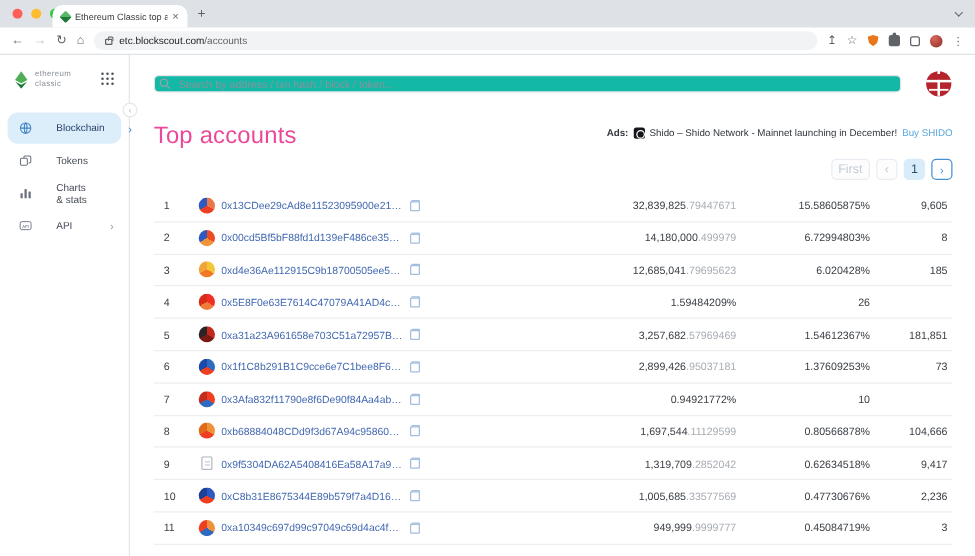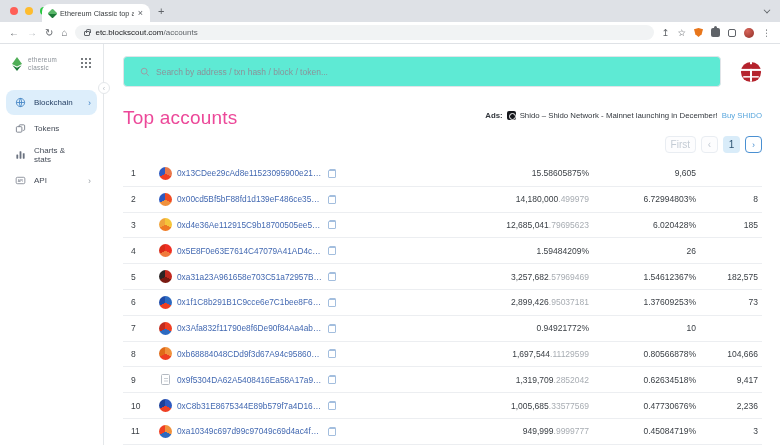--- a/index.html
+++ b/index.html
@@ -45,35 +45,35 @@
   
   .app { display:flex; height:401px; position:relative; background:#fff; }
   .sidebar { width:104px; flex:none; border-right:1px solid #e4e7ea; padding-top:12px; }
   .logo-row { display:flex; align-items:center; padding:0 11px; gap:5px; }
   .etc-mark { width:12px; height:14px; flex:none; }
   .logo-text { font-size:6.3px; line-height:1.2; color:#8a9097; letter-spacing:.3px; flex:1; }
   .grid-ic { width:11px; height:11px; flex:none; display:grid;
              grid-template-columns:repeat(3,1fr); gap:1.6px; }
   .grid-ic i { width:2px; height:2px; background:#4a4f55; border-radius:50%; }
   .menu { margin-top:19px; padding:0 6px; display:flex; flex-direction:column; gap:1px; }
-  .mitem { height:25px; border-radius:8px; display:flex; align-items:center; padding:0 6px 0 9px; gap:8px; }
+  .mitem { height:25px; border-radius:8px; display:flex; align-items:center; padding:0 6px 0 9px; gap:19px; }
   .mitem.active { background:#ddeefb; }
   .mitem .lbl { font-size:8px; color:#434a56; font-weight:500; flex:1; }
   .mitem.active .lbl { color:#1f3a5f; }
   .mitem .chev { font-size:9px; color:#9aa0a6; }
   .mitem.active .chev { color:#3f82c4; }
   .mitem svg { width:11px; height:11px; flex:none; }
   .collapse-btn { position:absolute; left:98px; top:38px; width:12px; height:12px; background:#fff;
                   border:1px solid #e4e7ea; border-radius:50%; font-size:7px; color:#b6bcc3;
                   display:flex; align-items:center; justify-content:center; z-index:5; }
 
   .main { flex:1; padding:12px 18px 0 19px; overflow:hidden; }
   .search-row { display:flex; align-items:center; }
-  .searchbox { flex:1; height:31px; border:1px solid #e0e4e8; border-radius:4px; display:flex;
-               align-items:center; padding:0 16px; gap:6px; background:#5eead4; }
+  .searchbox { flex:1; height:14px; border:1px solid #e0e4e8; border-radius:4px; display:flex;
+               align-items:center; padding:0 3px; gap:6px; background:#14b8a6; }
   .searchbox input { border:none; outline:none; flex:1; font-size:8.5px; color:#3b4046;
                      font-family:"Liberation Sans", sans-serif; background:transparent; }
   .searchbox input::placeholder { color:#8b9299; }
   .netlogo { width:22px; height:22px; margin-left:19px; flex:none; }
 
   .title-row { margin-top:20px; display:flex; justify-content:space-between; align-items:flex-start; }
   .page-title { font-size:19px; font-weight:500; color:#ec4899; letter-spacing:.2px; }
   .ads { margin-top:4px; display:flex; align-items:center; gap:4px; font-size:7.8px; color:#32373d; }
   .ads .ads-label { font-weight:700; }
   .shido-ic { width:9px; height:9px; background:#15171c; border-radius:2px; position:relative; flex:none;}
@@ -248,20 +248,21 @@
     <div class="tbl">
       <div>
           <div class="trow">
             <div class="td rank">1</div>
             <div class="td addr">
               <span class="identicon" style="background: conic-gradient(rgb(232, 120, 74) 0deg, rgb(232, 120, 74) 120deg, rgb(239, 63, 35) 120deg, rgb(239, 63, 35) 240deg, rgb(45, 89, 192) 240deg, rgb(45, 89, 192) 360deg);"></span>
               <a class="addr-link" href="#">0x13CDee29cAd8e11523095900e2195...02Ad</a>
               <span class="copy-ic"></span>
             </div>
             <div class="td tag"></div>
+            <div class="td num"><span class="bint">32,839,825</span><span class="bdec">.79447671</span></div>
             <div class="td num">15.58605875%</div>
             <div class="td num">9,605</div>
           </div>
           <div class="trow">
             <div class="td rank">2</div>
             <div class="td addr">
               <span class="identicon" style="background: conic-gradient(rgb(239, 75, 35) 0deg, rgb(239, 75, 35) 120deg, rgb(240, 145, 60) 120deg, rgb(240, 145, 60) 240deg, rgb(45, 89, 192) 240deg, rgb(45, 89, 192) 360deg);"></span>
               <a class="addr-link" href="#">0x00cd5Bf5bF88fd1d139eF486ce35B8...DE91</a>
               <span class="copy-ic"></span>
             </div>
@@ -296,21 +297,21 @@
           <div class="trow">
             <div class="td rank">5</div>
             <div class="td addr">
               <span class="identicon" style="background: conic-gradient(rgb(194, 40, 30) 0deg, rgb(194, 40, 30) 120deg, rgb(122, 26, 18) 120deg, rgb(122, 26, 18) 240deg, rgb(43, 36, 36) 240deg, rgb(43, 36, 36) 360deg);"></span>
               <a class="addr-link" href="#">0xa31a23A961658e703C51a72957B6b...Bd53</a>
               <span class="copy-ic"></span>
             </div>
             <div class="td tag"></div>
             <div class="td num"><span class="bint">3,257,682</span><span class="bdec">.57969469</span></div>
             <div class="td num">1.54612367%</div>
-            <div class="td num">182,575</div>
+            <div class="td num">181,851</div>
           </div>
           <div class="trow">
             <div class="td rank">6</div>
             <div class="td addr">
               <span class="identicon" style="background: conic-gradient(rgb(45, 106, 192) 0deg, rgb(45, 106, 192) 120deg, rgb(239, 63, 35) 120deg, rgb(239, 63, 35) 240deg, rgb(29, 74, 168) 240deg, rgb(29, 74, 168) 360deg);"></span>
               <a class="addr-link" href="#">0x1f1C8b291B1C9cce6e7C1bee8F660f...5B94</a>
               <span class="copy-ic"></span>
             </div>
             <div class="td tag"></div>
             <div class="td num"><span class="bint">2,899,426</span><span class="bdec">.95037181</span></div>

